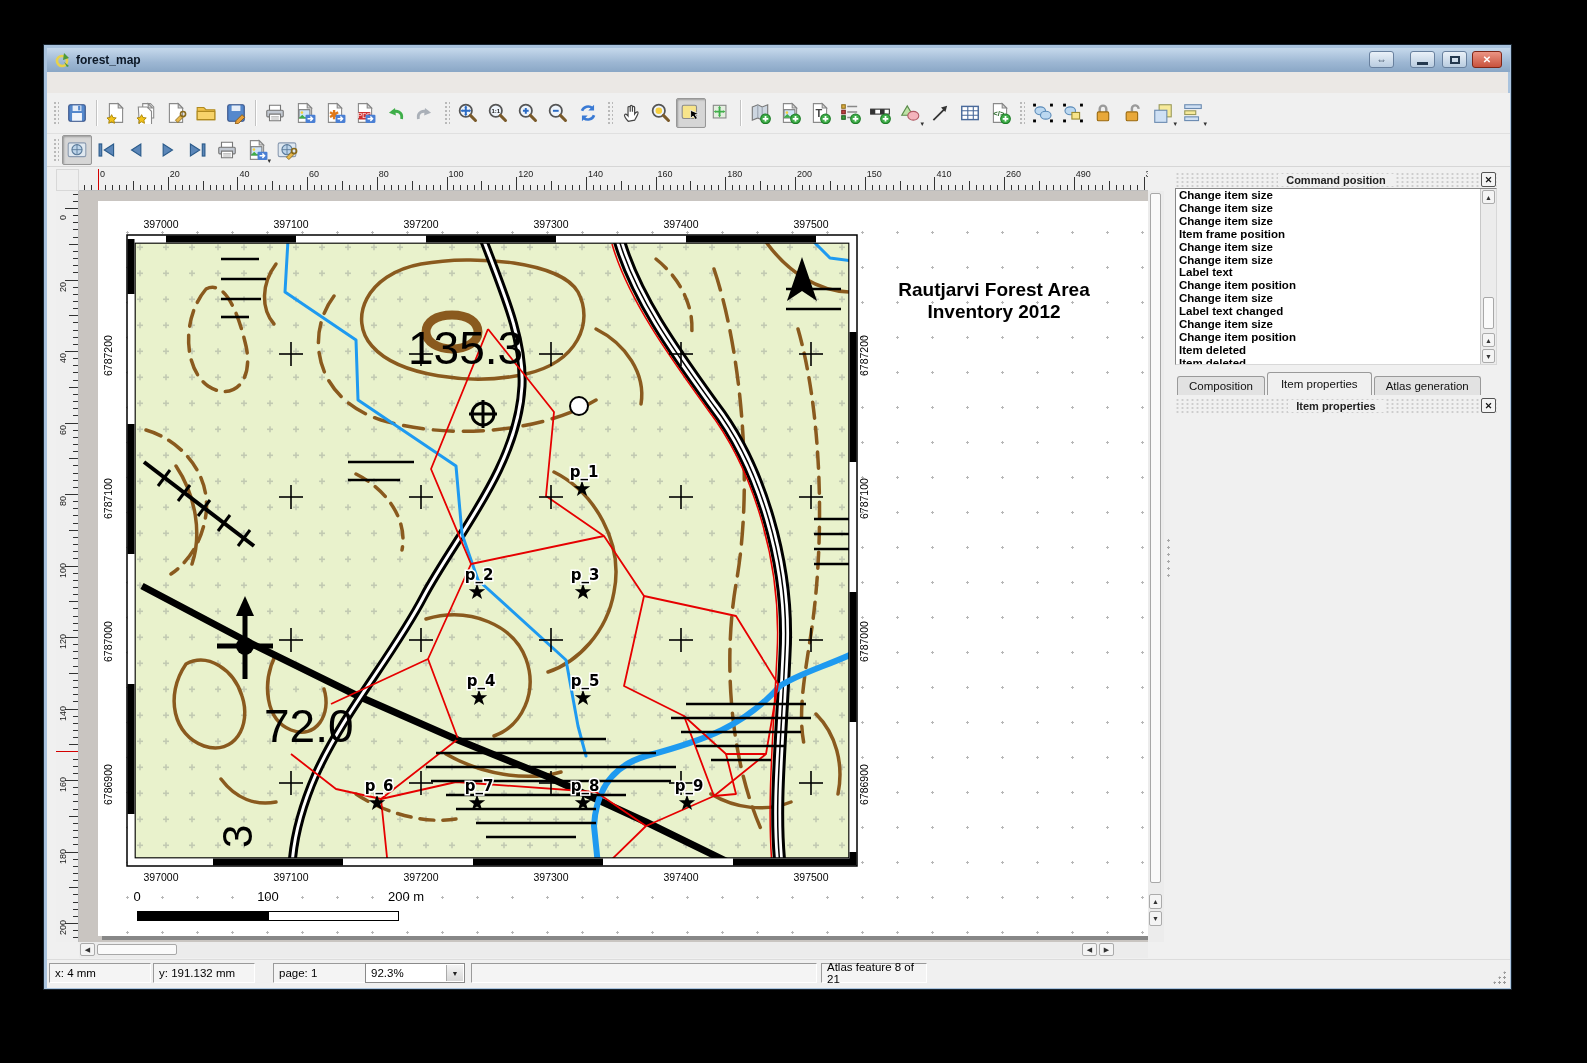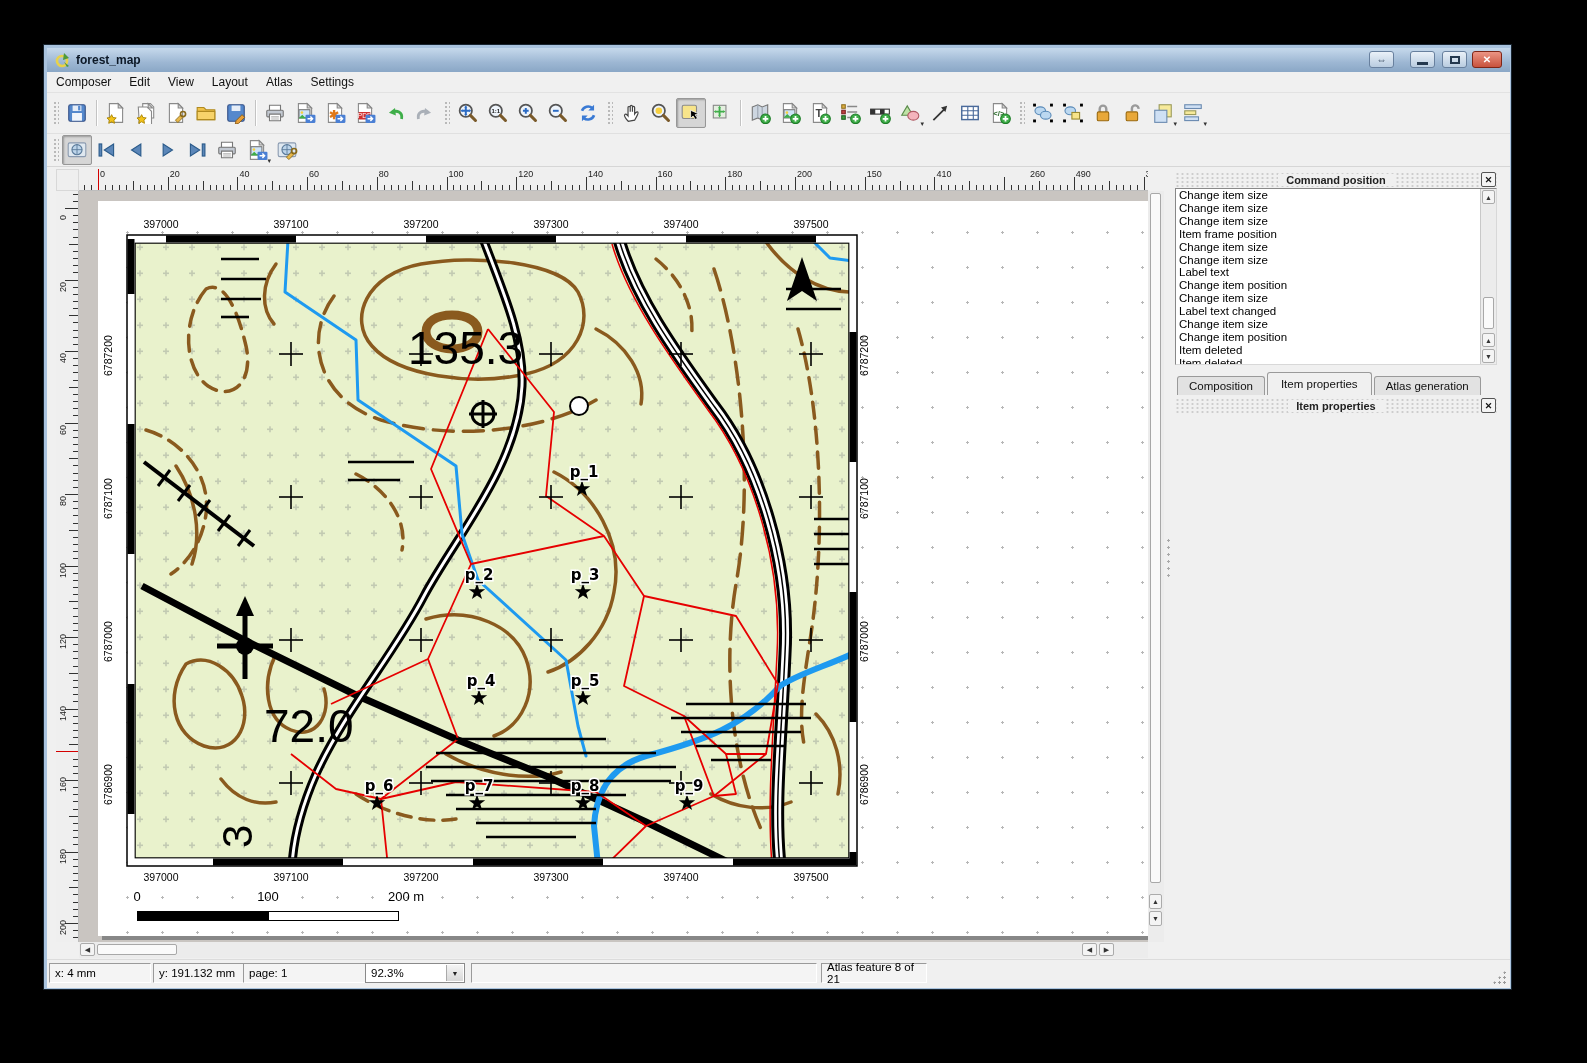--- a/index.html
+++ b/index.html
@@ -56,21 +56,21 @@
   #splitter .dots{position:absolute;left:2px;top:370px;width:5px;height:40px;
     background:radial-gradient(circle,#a9a9a9 1px,transparent 1.2px);background-size:5px 7px;}
   
   #panel{left:1126px;top:2px;width:328px;height:788px;background:#f0f0f0;}
   .phead{position:absolute;left:2px;width:322px;height:17px;display:flex;align-items:center;
     background:radial-gradient(circle,#cdcdcd 1px,transparent 1.2px);background-size:5px 4px;background-position:0 5px;}
   .phead .ptitle{margin:0 auto;background:#f0f0f0;padding:0 8px;font-size:11px;font-weight:bold;color:#222;}
   .pclose{position:absolute;right:1px;top:1px;width:15px;height:15px;border:1px solid #555;border-radius:2px;
     background:#f4f4f4;font-size:9px;font-weight:bold;display:flex;align-items:center;justify-content:center;color:#111;}
   #history-list{position:absolute;left:2px;top:19px;width:322px;height:177px;background:#fff;
-    border:1px solid #888;border-right-color:#d8d8d8;border-bottom-color:#d8d8d8;overflow:hidden;}
+    border:1px solid #888;border-right-color:#d8d8d8;border-bottom-color:#d8d8d8;overflow:hidden;font-weight:bold;}
   .hitem{font-size:11.5px;color:#000;padding:0 3px;line-height:12.9px;white-space:nowrap;}
   #history-sb{position:absolute;right:0;top:0;width:16px;height:100%;background:#ececec;border-left:1px solid #c8c8c8;}
   #tabs{position:absolute;left:4px;top:201px;width:320px;height:25px;display:flex;align-items:flex-end;}
   .tab{border:1px solid #9a9a9a;border-bottom:none;border-radius:3px 3px 0 0;background:#e2e2e2;
     padding:3px 11px;font-size:11.5px;color:#111;margin-right:2px;}
   .tab.active{background:#f0f0f0;padding:5px 13px;position:relative;z-index:2;}
   
   #statusbar{left:3px;top:914px;width:1463px;height:29px;background:#f0f0f0;border-top:1px solid #dcdcdc;}
   .sfield{position:absolute;top:3px;height:20px;background:#f4f4f4;border:1px solid #9a9a9a;
     border-bottom-color:#fff;border-right-color:#fff;font-size:11.5px;color:#000;
@@ -107,28 +107,20 @@
     <div class="capbtn" style="left:1322px">⇔</div>
     <div class="capbtn" style="left:1363px">
         <span style="display:block;width:11px;height:3px;background:#24384e;margin-top:7px"></span>
       </div>
     <div class="capbtn" style="left:1395px">
         <span style="display:block;width:10px;height:8px;border:2px solid #24384e"></span>
       </div>
     <div class="capbtn close" style="left:1425px">✕</div>
   </div>
 
-  <div id="menubar" class="abs">
-      <span class="menu-item">Composer</span>
-      <span class="menu-item">Edit</span>
-      <span class="menu-item">View</span>
-      <span class="menu-item">Layout</span>
-      <span class="menu-item">Atlas</span>
-      <span class="menu-item">Settings</span>
-    </div>
 
   <div id="toolbar-main" class="toolbar abs">
       <div class="tgrip"></div>
       <button class="tbtn">
         <svg viewBox="0 0 20 20" width="22" height="22">
           <rect x="2.5" y="2.5" width="15" height="15" rx="1.5" fill="#5588cc" stroke="#334f86"></rect>
           <rect x="6" y="3.2" width="8" height="5" fill="#e6edf7"></rect>
           <rect x="5.5" y="10" width="9" height="7" fill="#f2f5fa"></rect>
           <rect x="11" y="3.6" width="2" height="4" fill="#5588cc"></rect>
         </svg>
@@ -615,21 +607,21 @@
         <div class="tickv" style="left: 862.37px; height: 5px;"></div>
         <div class="tickv" style="left: 869.34px; height: 5px;"></div>
         <div class="tickv" style="left: 876.31px; height: 5px;"></div>
         <div class="tickv" style="left: 883.28px; height: 5px;"></div>
         <div class="tickv" style="left: 890.25px; height: 9px;"></div>
         <div class="tickv" style="left: 897.22px; height: 5px;"></div>
         <div class="tickv" style="left: 904.19px; height: 5px;"></div>
         <div class="tickv" style="left: 911.16px; height: 5px;"></div>
         <div class="tickv" style="left: 918.13px; height: 5px;"></div>
         <div class="tickv" style="left: 925.1px; height: 13px;"></div>
-        <span class="rlabel" style="left: 927.1px; top: 0px; margin-left: 24px;">260</span>
+        <span class="rlabel" style="left: 927.1px; top: 0px;">260</span>
         <div class="tickv" style="left: 932.07px; height: 5px;"></div>
         <div class="tickv" style="left: 939.04px; height: 5px;"></div>
         <div class="tickv" style="left: 946.01px; height: 5px;"></div>
         <div class="tickv" style="left: 952.98px; height: 5px;"></div>
         <div class="tickv" style="left: 959.95px; height: 9px;"></div>
         <div class="tickv" style="left: 966.92px; height: 5px;"></div>
         <div class="tickv" style="left: 973.89px; height: 5px;"></div>
         <div class="tickv" style="left: 980.86px; height: 5px;"></div>
         <div class="tickv" style="left: 987.83px; height: 5px;"></div>
         <div class="tickv" style="left: 994.8px; height: 13px;"></div>
@@ -956,20 +948,24 @@
             </g>
             <g id="g-frame" fill="none">
               <rect x="9" y="9" width="714" height="615" stroke="#000" stroke-width="1.5"></rect>
               <rect x="5" y="5" width="722" height="623" stroke="#fff" stroke-width="7"></rect>
               <rect x="5" y="5" width="722" height="623" stroke="#000" stroke-width="7" stroke-dasharray="130 130" stroke-dashoffset="-35"></rect>
               <rect x="1" y="1" width="730" height="631" stroke="#000" stroke-width="1.5"></rect>
             </g>
           </svg>
         </div>
 
+        <div id="map-title">
+          <div>Rautjarvi Forest Area</div>
+          <div>Inventory 2012</div>
+        </div>
 
         <div id="coord-labels">
             <div class="coordx" style="left: 28px; top: 17px;">397000</div>
             <div class="coordx" style="left: 28px; top: 670px;">397000</div>
             <div class="coordx" style="left: 158px; top: 17px;">397100</div>
             <div class="coordx" style="left: 158px; top: 670px;">397100</div>
             <div class="coordx" style="left: 288px; top: 17px;">397200</div>
             <div class="coordx" style="left: 288px; top: 670px;">397200</div>
             <div class="coordx" style="left: 418px; top: 17px;">397300</div>
             <div class="coordx" style="left: 418px; top: 670px;">397300</div>
@@ -1053,21 +1049,21 @@
         <span class="ptitle">Item properties</span>
         <div class="pclose">✕</div>
       </div>
       <div style="position:absolute;left:2px;top:246px;width:322px;height:540px;background:#f0f0f0"></div>
     </div>
   </div>
 
   <div id="statusbar" class="abs">
     <div class="sfield" style="left:2px;width:102px">x: 4 mm</div>
     <div class="sfield" style="left:106px;width:102px">y: 191.132 mm</div>
-    <div class="sfield" style="left:196px;width:124px">page: 1</div>
+    <div class="sfield" style="left:226px;width:124px">page: 1</div>
     <div id="zoom-combo">
       <span>92.3%</span>
       <div class="cbtn">▼</div>
     </div>
     <div class="sfield" style="left:424px;width:346px"></div>
     <div class="sfield" style="left:774px;width:106px">Atlas feature 8 of 21</div>
     <div id="resize-grip"></div>
   </div>
 
 </div>

